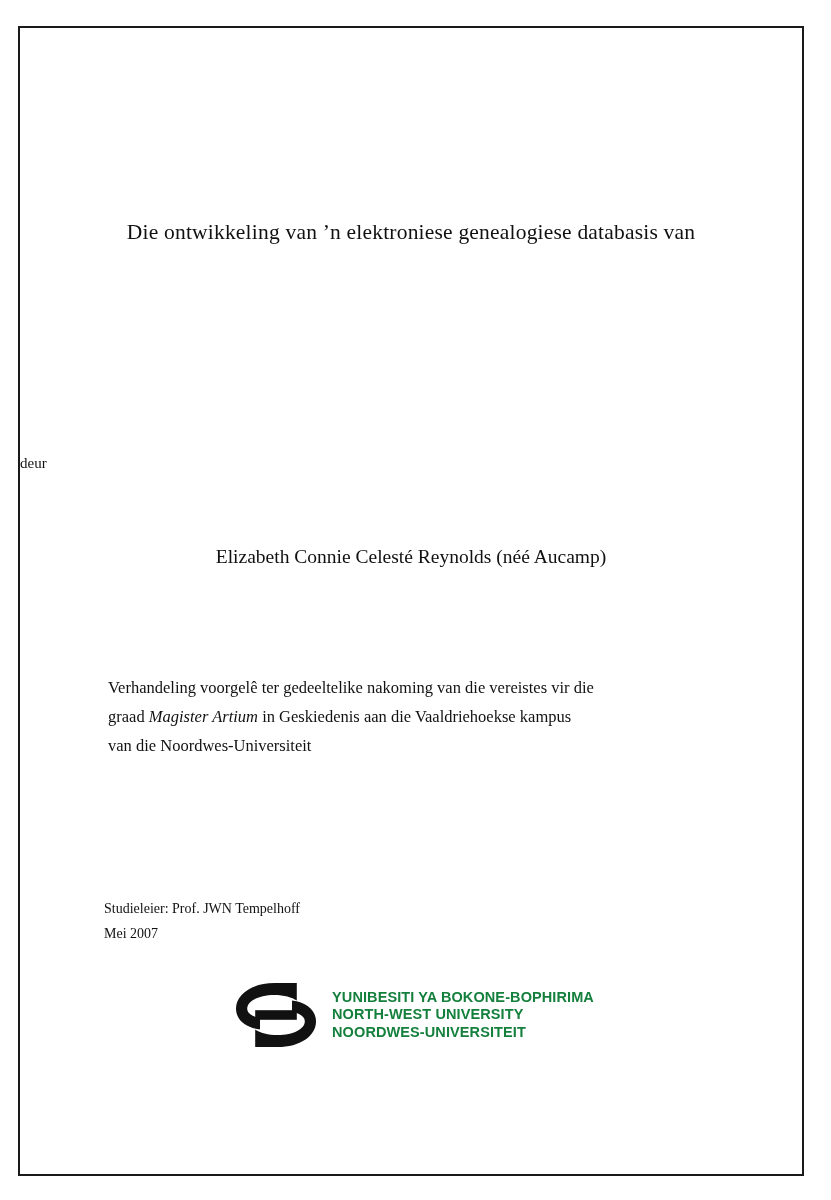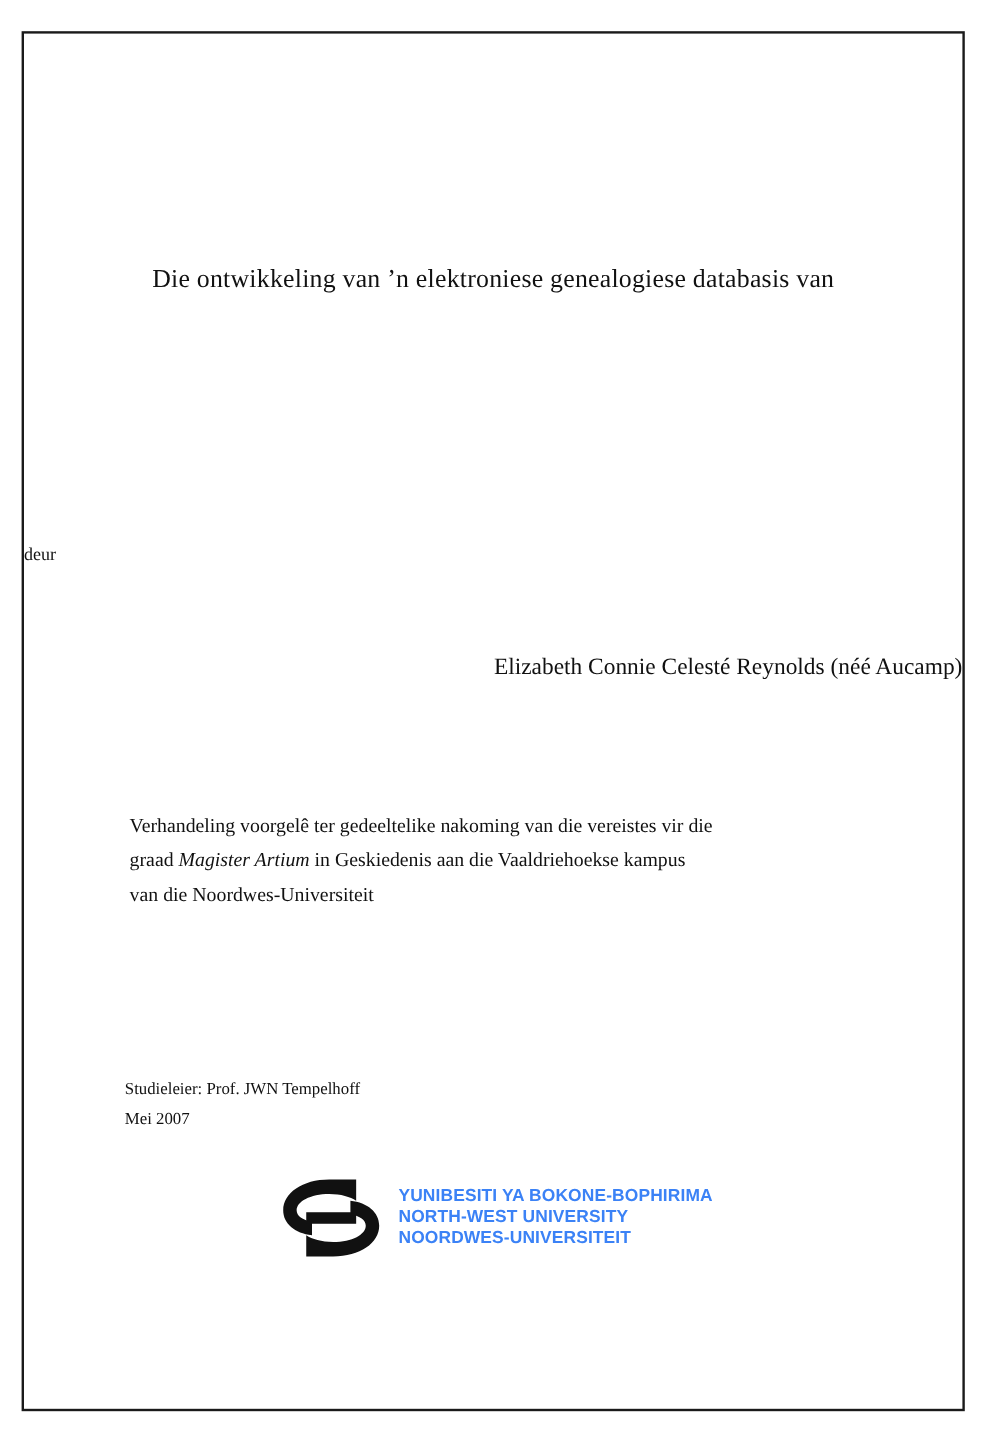--- a/index.html
+++ b/index.html
@@ -57,21 +57,21 @@
     top: 427px;
     text-align: left;
     font-size: 15px;
   }
 
   .author {
     position: absolute;
     left: 0;
     right: 0;
     top: 518px;
-    text-align: right;
+    text-align: center;
     font-size: 19.5px;
   }
 
   .statement {
     position: absolute;
     left: 84px;
     right: 84px;
     top: 643px;
     font-size: 16.5px;
     line-height: 25px;
@@ -112,21 +112,21 @@
     height: 74px;
     margin-right: 8px;
     flex: 0 0 auto;
   }
   .logo-text {
     font-family: "Liberation Sans", sans-serif;
     font-size: 14.5px;
     line-height: 17.5px;
     font-weight: 700;
     letter-spacing: 0.1px;
-    color: #3b82f6;
+    color: #15803d;
     white-space: nowrap;
   }
 </style>
 </head>
 <body>
 
 <div class="page">
   <div class="inner">
 
     <div class="title-block">

